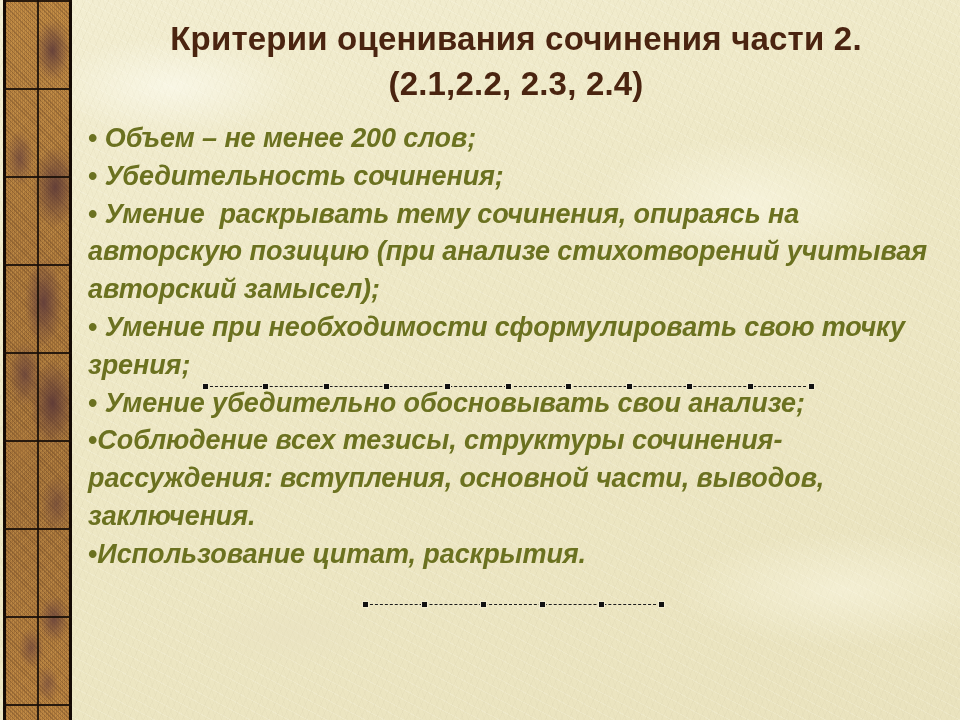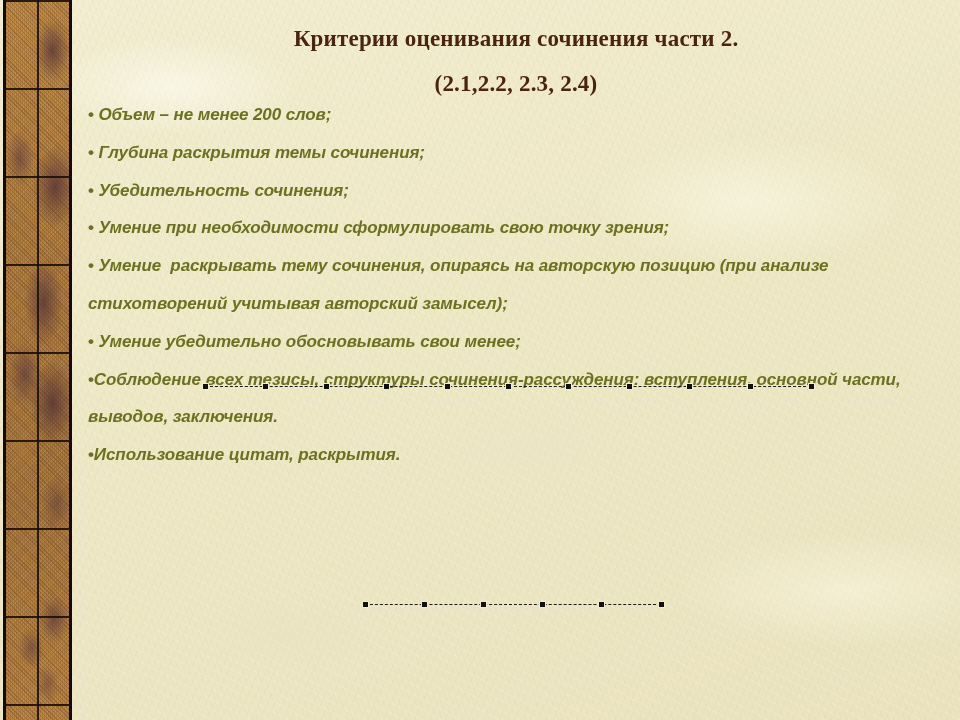--- a/index.html
+++ b/index.html
@@ -109,39 +109,39 @@
   }
 
   
   .title-block {
     position: absolute;
     left: 96px;
     top: 16px;
     width: 840px;
     text-align: center;
     color: #4a2410;
-    font-family: Liberation Serif, serif;
-    font-size: 23px;
+    font-family: Liberation Sans, sans-serif;
+    font-size: 33px;
     font-weight: 700;
     line-height: 45px;
     letter-spacing: 0.2px;
   }
   .title-block .tline { display: block; white-space: nowrap; }
 
   
   .body-block {
     position: absolute;
     left: 88px;
-    top: 96px;
+    top: 120px;
     width: 862px;
     color: #6b7120;
     font-family: "Liberation Sans", sans-serif;
     font-style: italic;
     font-weight: 700;
-    font-size: 17px;
+    font-size: 27px;
     line-height: 37.8px;
     letter-spacing: -0.1px;
   }
   .para {
     display: block;
     white-space: pre-wrap;
     margin: 0;
     padding: 0;
   }
   .para .bullet {
@@ -185,25 +185,24 @@
       <i style="top: 704px;"></i>
     </div>
 
   <div class="title-block">
     <span class="tline">Критерии оценивания сочинения части 2.</span>
     <span class="tline">(2.1,2.2, 2.3, 2.4)</span>
   </div>
 
   <div class="body-block">
     <p class="para"><span class="bullet">•</span><span> Объем – не менее 200 слов;</span></p>
-    <p class="para"><span class="bullet">•</span><span> Глубина раскрытия темы сочинения;</span></p>
     <p class="para"><span class="bullet">•</span><span> Убедительность сочинения;</span></p>
+    <p class="para"><span class="bullet">•</span><span> Умение  раскрывать тему сочинения, опираясь на авторскую позицию (при анализе стихотворений учитывая авторский замысел);</span></p>
     <p class="para"><span class="bullet">•</span><span> Умение при необходимости сформулировать свою точку зрения;</span></p>
-    <p class="para"><span class="bullet">•</span><span> Умение  раскрывать тему сочинения, опираясь на авторскую позицию (при анализе стихотворений учитывая авторский замысел);</span></p>
-    <p class="para"><span class="bullet">•</span><span> Умение убедительно обосновывать свои менее;</span></p>
+    <p class="para"><span class="bullet">•</span><span> Умение убедительно обосновывать свои анализе;</span></p>
     <p class="para"><span class="bullet">•</span><span>Соблюдение всех тезисы, структуры сочинения-рассуждения: вступления, основной части, выводов, заключения.</span></p>
     <p class="para"><span class="bullet">•</span><span>Использование цитат, раскрытия.</span></p>
   </div>
 
   <div class="sel-line" style="left: 205px; top: 386px; width: 606px;">
       <span class="handle" style="left: -3.5px;"></span>
       <span class="handle" style="left: 57.1px;"></span>
       <span class="handle" style="left: 117.7px;"></span>
       <span class="handle" style="left: 178.3px;"></span>
       <span class="handle" style="left: 238.9px;"></span>

